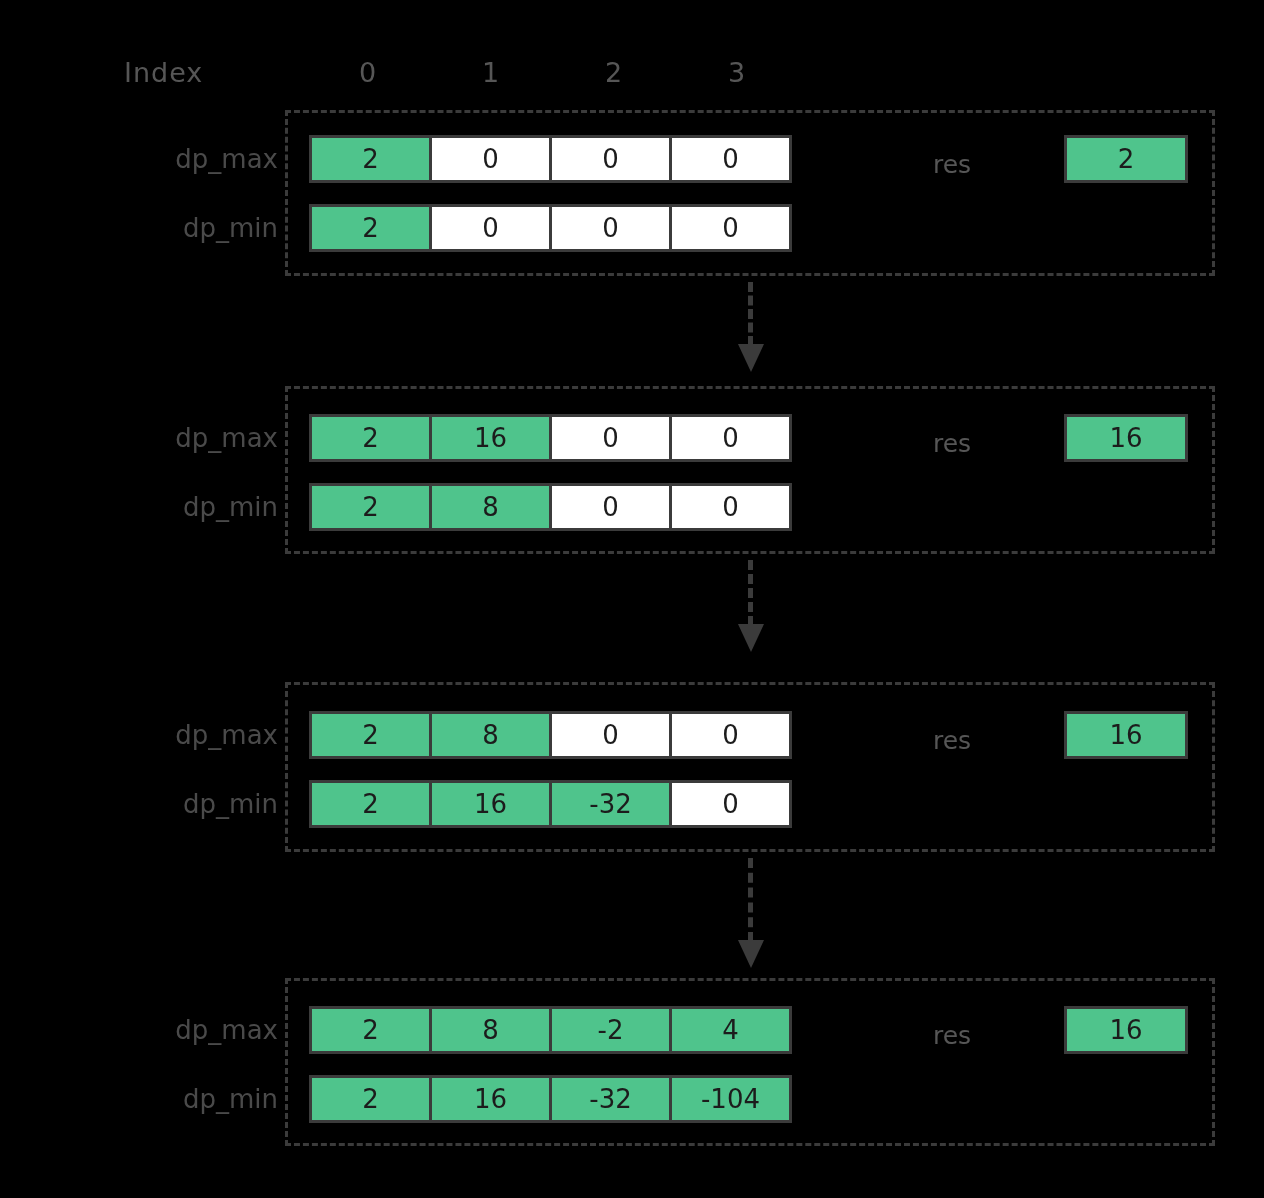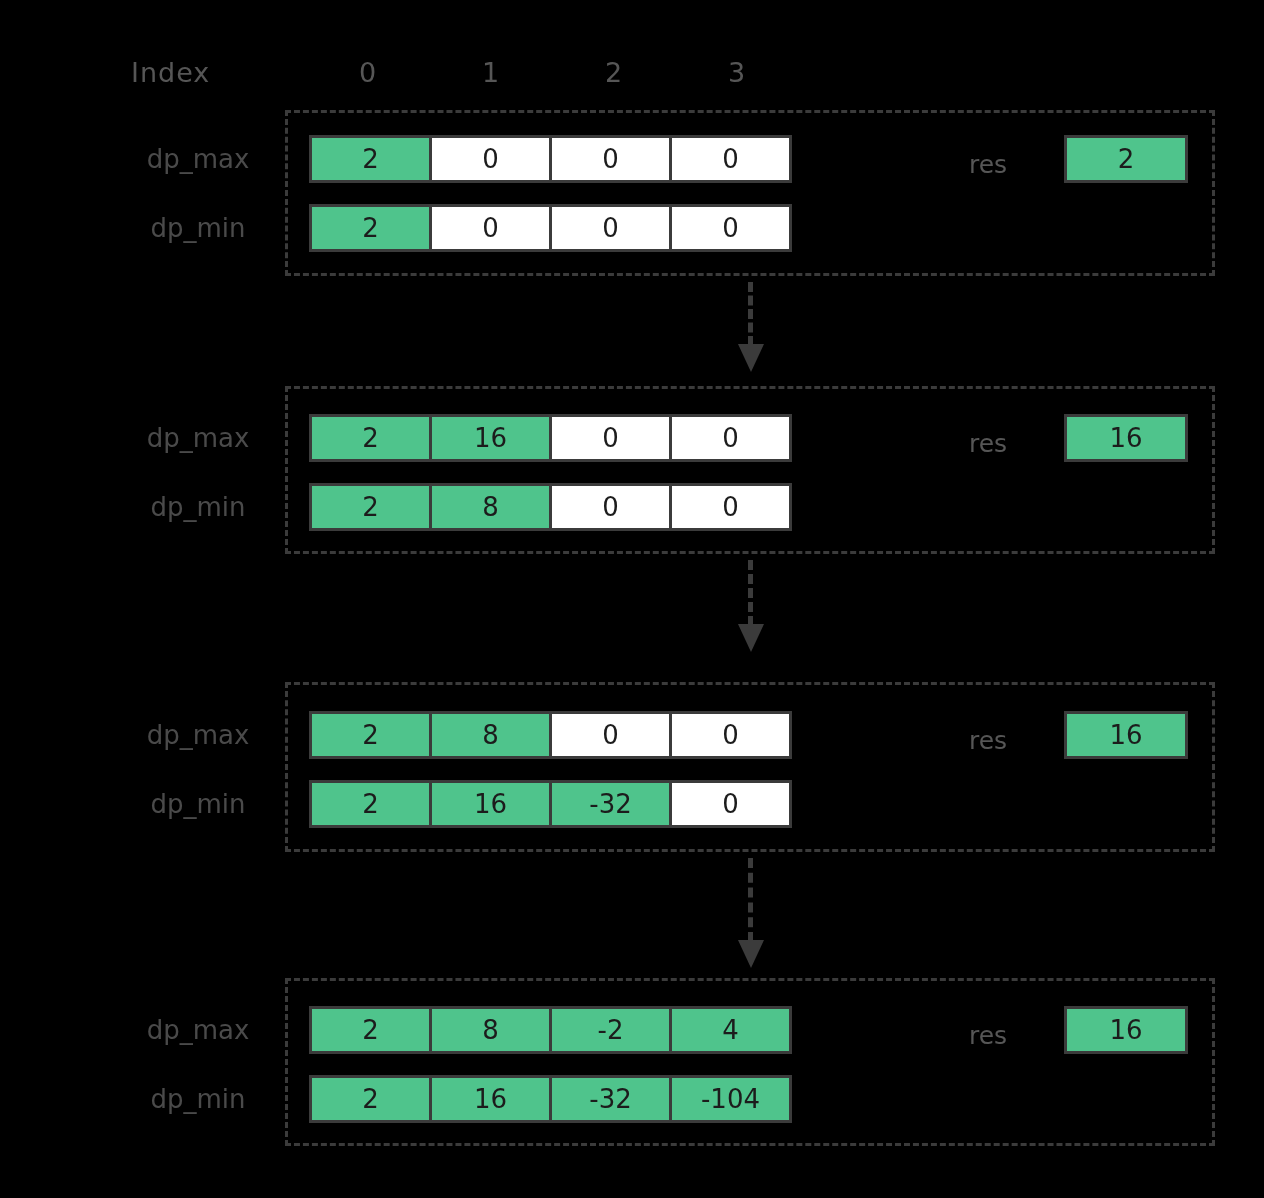--- a/index.html
+++ b/index.html
@@ -19,21 +19,21 @@
   
   #header-row {
     position: absolute;
     left: 0;
     top: 50px;
     width: 1264px;
     height: 46px;
   }
   #index-label {
     position: absolute;
-    left: 131px;
+    left: 124px;
     top: 0;
     width: 170px;
     height: 46px;
     line-height: 46px;
     color: #565656;
     font-size: 27px;
     letter-spacing: 1px;
     text-align: left;
     white-space: nowrap;
   }
@@ -56,21 +56,21 @@
     border: 3px dashed #3b3b3b;
   }
   .row-label {
     position: absolute;
     left: -170px;
     width: 160px;
     height: 48px;
     line-height: 48px;
     color: #4a4a4a;
     font-size: 26px;
-    text-align: center;
+    text-align: right;
     white-space: nowrap;
   }
   .array {
     position: absolute;
     left: 21px;
     display: flex;
   }
   .cell {
     width: 123px;
     height: 48px;
@@ -87,21 +87,20 @@
     background: #4fc48c;
   }
   .res-label {
     position: absolute;
     color: #565656;
     font-size: 25px;
     left: 645px;
     height: 48px;
     line-height: 48px;
     width: 110px;
-    text-align: center;
   }
   .res-box {
     position: absolute;
     left: 776px;
     width: 124px;
     height: 48px;
     border: 3px solid #3b3b3b;
     background: #4fc48c;
     display: flex;
     align-items: center;

